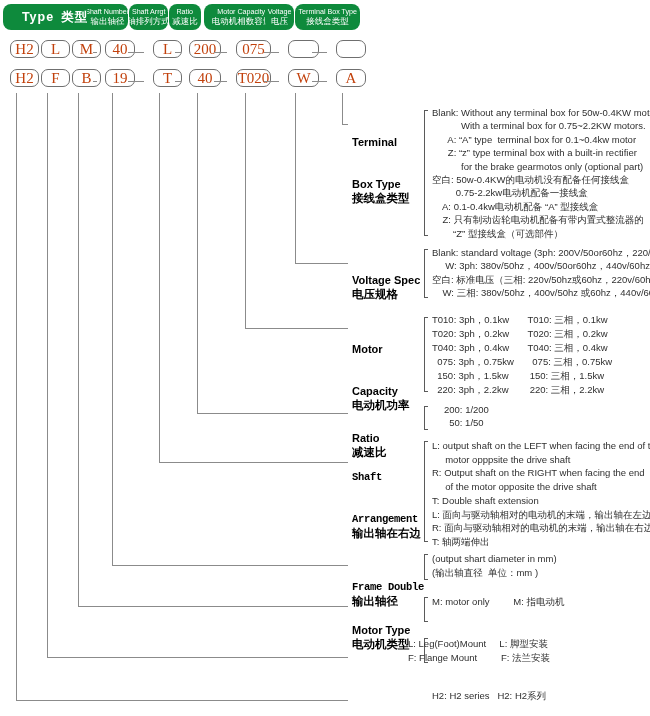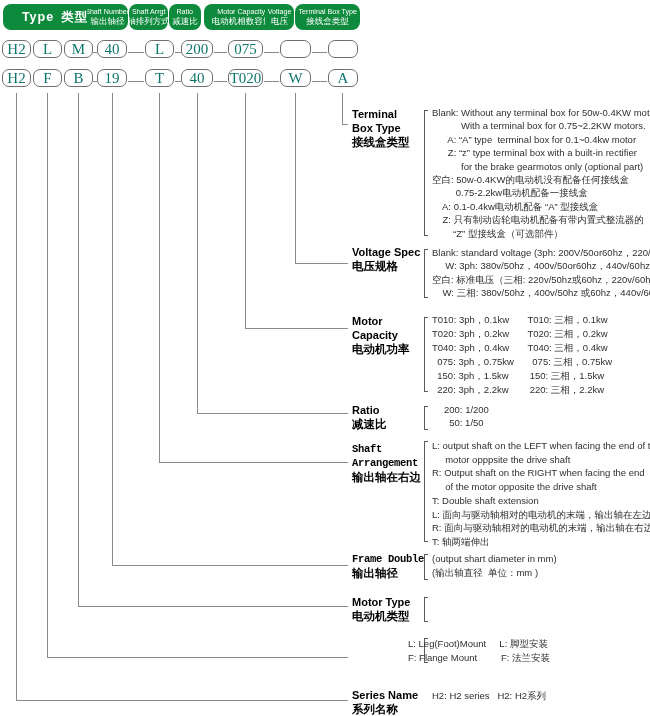--- a/index.html
+++ b/index.html
@@ -13,29 +13,29 @@
     border-radius:8px;display:flex;flex-direction:column;align-items:center;justify-content:center;
     text-align:center;overflow:hidden;
   }
   .tab.big{flex-direction:row;gap:7px;font-size:12.5px;font-weight:bold;letter-spacing:1px;}
   .tab .en{font-size:7.5px;line-height:9px;white-space:nowrap;transform:scale(.95);}
   .tab .zh{font-size:8.5px;line-height:11px;white-space:nowrap;}
   
   .code-box{
     position:absolute;height:18px;background:#fff;border:1.4px solid var(--box-border,#6f6f6f);
     border-radius:7px;display:flex;align-items:center;justify-content:center;
-    font-family:"Liberation Serif","DejaVu Serif",serif;font-size:15px;color:#0f766e;box-sizing:border-box;
+    font-family:"Liberation Serif","DejaVu Serif",serif;font-size:15px;color:#c2410c;box-sizing:border-box;margin-left:8px;
   }
   
   .vline{position:absolute;width:1px;background:var(--line-gray,#8b8b8b);}
   .hline{position:absolute;height:1px;background:var(--line-gray,#8b8b8b);}
   .dash{position:absolute;height:1px;background:var(--line-gray,#8b8b8b);}
   
   .sec-label{position:absolute;font-weight:bold;color:#000;white-space:nowrap;}
-  .sec-label .en{font-size:11px;line-height:14px;}
+  .sec-label .en{font-size:11px;line-height:14px;margin-top:28px;}
   .sec-label .zh{font-size:11.5px;line-height:15px;}
   .sec-label .mono{font-family:"Liberation Mono","DejaVu Sans Mono",monospace;font-size:10.5px;letter-spacing:-.3px;}
   
   .bracket{
     position:absolute;width:4px;box-sizing:border-box;
     border-left:1px solid #5a5a5a;border-top:1px solid #5a5a5a;border-bottom:1px solid #5a5a5a;
   }
   .details{position:absolute;font-size:9.5px;line-height:13.4px;color:var(--text-dark,#2f2f2f);white-space:pre;}
   .details .dl{white-space:pre;}
 </style>
@@ -168,21 +168,21 @@
     <div class="zh">输出轴径</div>
   </div>
   <div class="bracket" style="left:424px;top:554px;height:26px"></div>
   <div class="details" style="left:432px;top:552px;line-height:13.5px"><div class="dl">(output shart diameter in mm)</div><div class="dl">(输出轴直径  单位：mm )</div></div>
 
   <div class="sec-label" style="left:352px;top:595px">
     <div class="en">Motor Type</div>
     <div class="zh">电动机类型</div>
   </div>
   <div class="bracket" style="left:424px;top:597px;height:25px"></div>
-  <div class="details" style="left:432px;top:595px;line-height:13.5px"></div>
+  <div class="details" style="left:432px;top:595px;line-height:13.5px"><div class="dl">M: motor only         M: 指电动机</div></div>
 
   <div class="bracket" style="left:424px;top:638px;height:25px"></div>
   <div class="details" style="left:408px;top:637px;line-height:13.5px"><div class="dl">L: Leg(Foot)Mount     L: 脚型安装</div><div class="dl">F: Flange Mount         F: 法兰安装</div></div>
 
   <div class="sec-label" style="left:352px;top:688px">
     <div class="en">Series Name</div>
     <div class="zh">系列名称</div>
   </div>
   <div class="details" style="left:432px;top:689px"><div class="dl">H2: H2 series   H2: H2系列</div></div>
 

